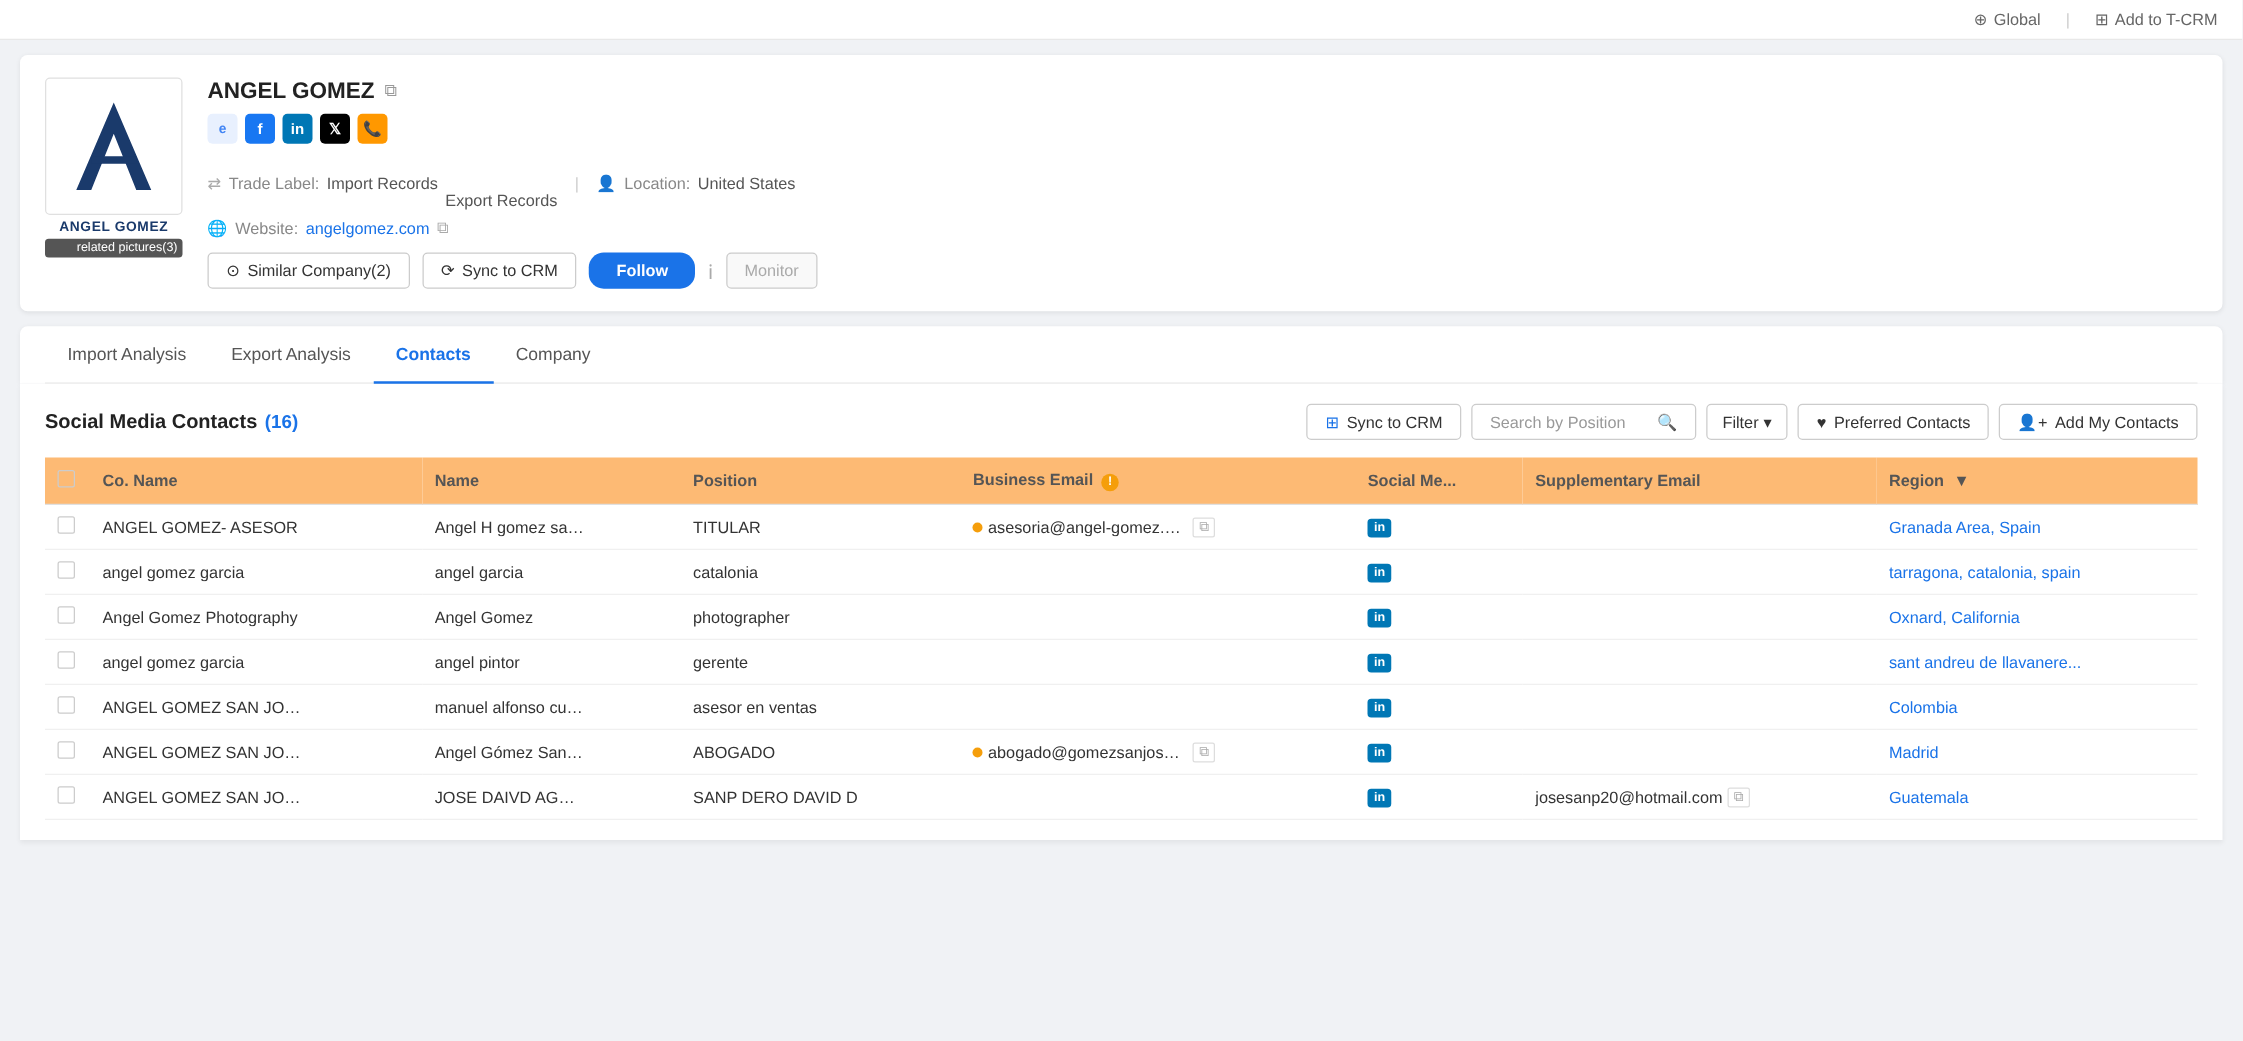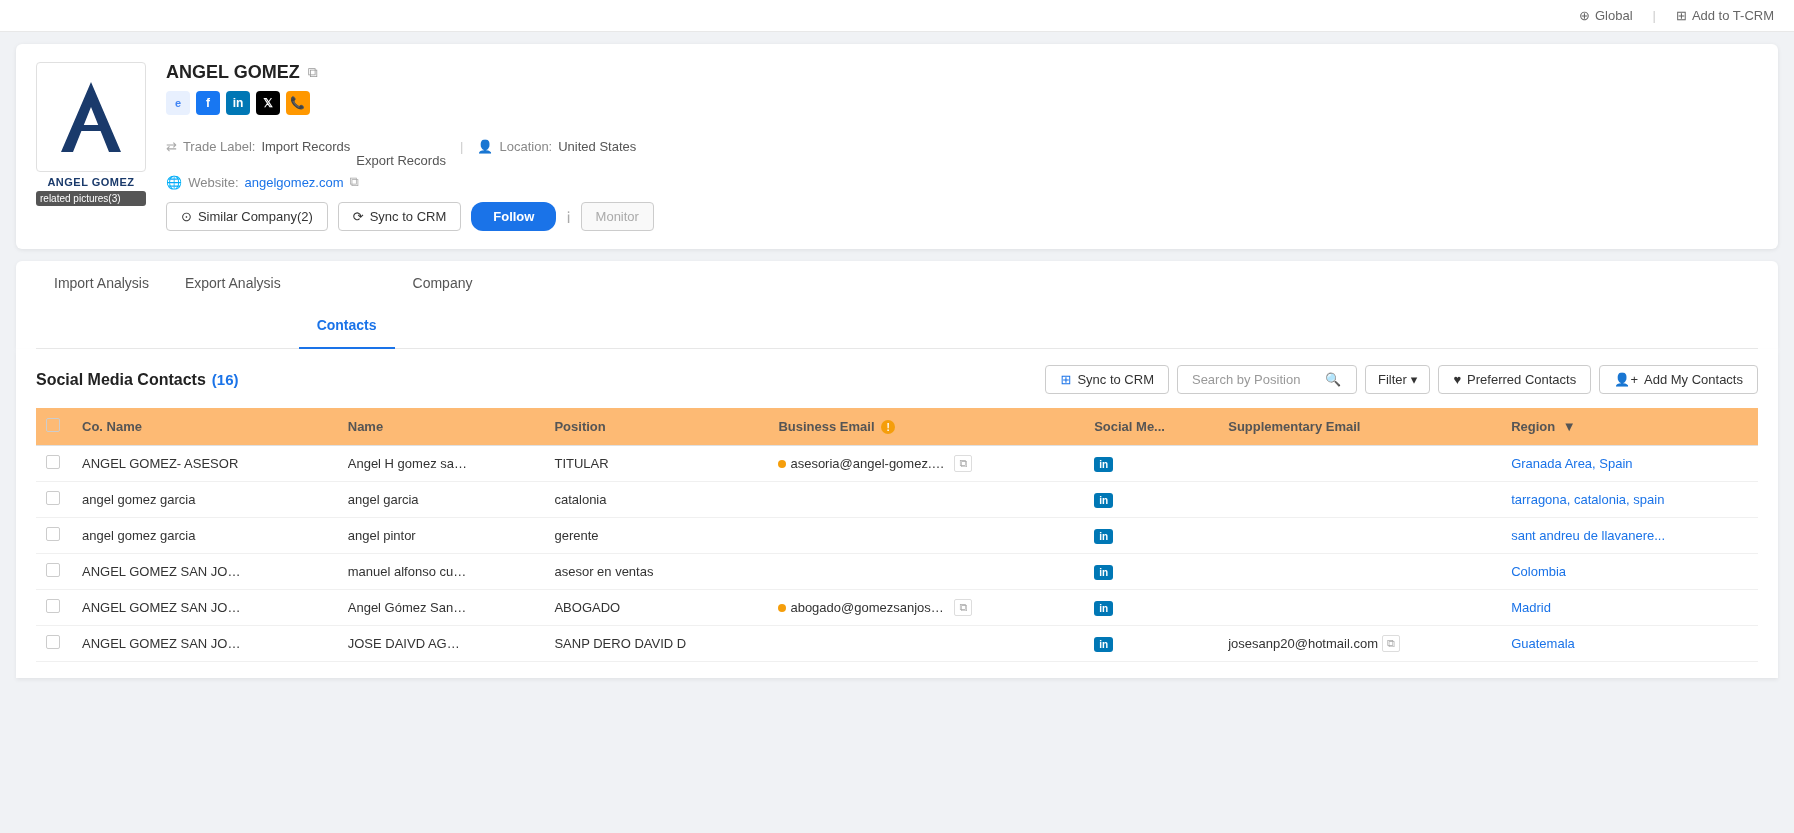--- a/index.html
+++ b/index.html
@@ -6,21 +6,21 @@
     body { font-family: -apple-system, BlinkMacSystemFont, 'Segoe UI', Arial, sans-serif; font-size: 13px; background: #f0f2f5; color: #333; }
 
     .top-bar { background: #fff; padding: 8px 20px; display: flex; align-items: center; justify-content: flex-end; border-bottom: 1px solid #e8e8e8; font-size: 13px; color: #666; gap: 20px; }
     .top-bar-item { display: flex; align-items: center; gap: 5px; cursor: pointer; }
 
     .company-card { background: #fff; margin: 12px 16px; border-radius: 6px; padding: 18px 20px; box-shadow: 0 1px 4px rgba(0,0,0,0.08); }
     .company-header { display: flex; align-items: flex-start; gap: 20px; }
     .company-logo { width: 110px; min-width: 110px; }
     .logo-img { width: 110px; height: 110px; border: 1px solid #e0e0e0; display: flex; align-items: center; justify-content: center; border-radius: 4px; overflow: hidden; background: #fff; }
     .logo-sub { text-align: center; color: #1a3a6b; font-weight: 700; font-size: 11px; margin-top: 4px; letter-spacing: 0.5px; }
-    .logo-related { text-align: left; background: #555; color: #fff; font-size: 10px; padding: 2px 4px; border-radius: 3px; margin-top: 3px; cursor: pointer; }
+    .logo-related { text-align: right; background: #555; color: #fff; font-size: 10px; padding: 2px 4px; border-radius: 3px; margin-top: 3px; cursor: pointer; }
 
     .company-info { flex: 1; }
     .company-name-row { display: flex; align-items: center; gap: 8px; margin-bottom: 8px; }
     .company-name { font-size: 18px; font-weight: 700; color: #222; }
     .copy-icon { color: #999; cursor: pointer; font-size: 14px; }
     .social-icons { display: flex; gap: 6px; margin-bottom: 10px; }
     .social-icon { width: 24px; height: 24px; border-radius: 4px; display: flex; align-items: center; justify-content: center; font-size: 12px; font-weight: 700; cursor: pointer; color: #fff; }
     .si-e { background: #e8f0fe; color: #4285f4; font-size: 11px; }
     .si-fb { background: #1877f2; }
     .si-li { background: #0077b5; }
@@ -33,21 +33,21 @@
     .action-row { display: flex; gap: 10px; margin-top: 12px; align-items: center; }
     .btn-similar { border: 1px solid #ccc; background: #fff; padding: 6px 14px; border-radius: 4px; cursor: pointer; font-size: 13px; display: flex; align-items: center; gap: 6px; color: #333; }
     .btn-sync { border: 1px solid #ccc; background: #fff; padding: 6px 14px; border-radius: 4px; cursor: pointer; font-size: 13px; display: flex; align-items: center; gap: 6px; color: #333; }
     .btn-follow { background: #1a73e8; color: #fff; border: none; padding: 7px 22px; border-radius: 12px; cursor: pointer; font-size: 13px; font-weight: 600; }
     .btn-info { border: none; background: none; cursor: pointer; color: #aaa; font-size: 16px; }
     .btn-monitor { border: 1px solid #ccc; background: #f9f9f9; padding: 6px 14px; border-radius: 4px; cursor: pointer; font-size: 13px; color: #aaa; }
 
     .tabs-section { background: #fff; margin: 0 16px 0; border-radius: 6px 6px 0 0; padding: 0 20px; box-shadow: 0 1px 4px rgba(0,0,0,0.06); }
     .tabs { display: flex; gap: 0; border-bottom: 1px solid #e8e8e8; }
     .tab { padding: 14px 18px; cursor: pointer; font-size: 14px; color: #555; border-bottom: 2px solid transparent; margin-bottom: -1px; }
-    .tab.active { color: #1a73e8; border-bottom: 2px solid #1a73e8; font-weight: 600; margin-top: 42px; }
+    .tab.active { color: #1a73e8; border-bottom: 2px solid #1a73e8; font-weight: 600; }
 
     .content-section { background: #fff; margin: 0 16px 12px; border-top: none; padding: 16px 20px; box-shadow: 0 2px 4px rgba(0,0,0,0.06); }
 
     .filter-tabs { display: flex; gap: 8px; flex-wrap: wrap; margin-bottom: 16px; }
     .filter-tab { border: 1px solid #d0d0d0; background: #fff; padding: 6px 14px; border-radius: 20px; cursor: pointer; font-size: 13px; color: #444; }
     .filter-tab.active { border-color: #1a73e8; color: #1a73e8; background: #e8f0fe; }
 
     .contacts-header { display: flex; align-items: center; justify-content: space-between; margin-bottom: 14px; }
     .contacts-title { font-size: 16px; font-weight: 600; color: #222; display: flex; align-items: center; gap: 6px; }
     .contacts-count { color: #1a73e8; font-size: 15px; }
@@ -239,20 +239,34 @@
           </td>
           <td>catalonia</td>
           <td></td>
           <td><span class="li-badge">in</span></td>
           <td></td>
           <td><span class="region-text">tarragona, catalonia, spain</span></td>
         </tr>
         <tr>
           <td class="checkbox-cell"><div class="cb"></div></td>
           <td>
+            <span class="truncate" style="max-width: 160px;">Angel Gomez Photography</span>
+          </td>
+          <td>
+            <span class="truncate">Angel Gomez</span>
+          </td>
+          <td>photographer</td>
+          <td></td>
+          <td><span class="li-badge">in</span></td>
+          <td></td>
+          <td><span class="region-text">Oxnard, California</span></td>
+        </tr>
+        <tr>
+          <td class="checkbox-cell"><div class="cb"></div></td>
+          <td>
             <span class="truncate" style="max-width: 160px;">angel gomez garcia</span>
           </td>
           <td>
             <span class="truncate">angel pintor</span>
           </td>
           <td>gerente</td>
           <td></td>
           <td><span class="li-badge">in</span></td>
           <td></td>
           <td><span class="region-text">sant andreu de llavanere...</span></td>

